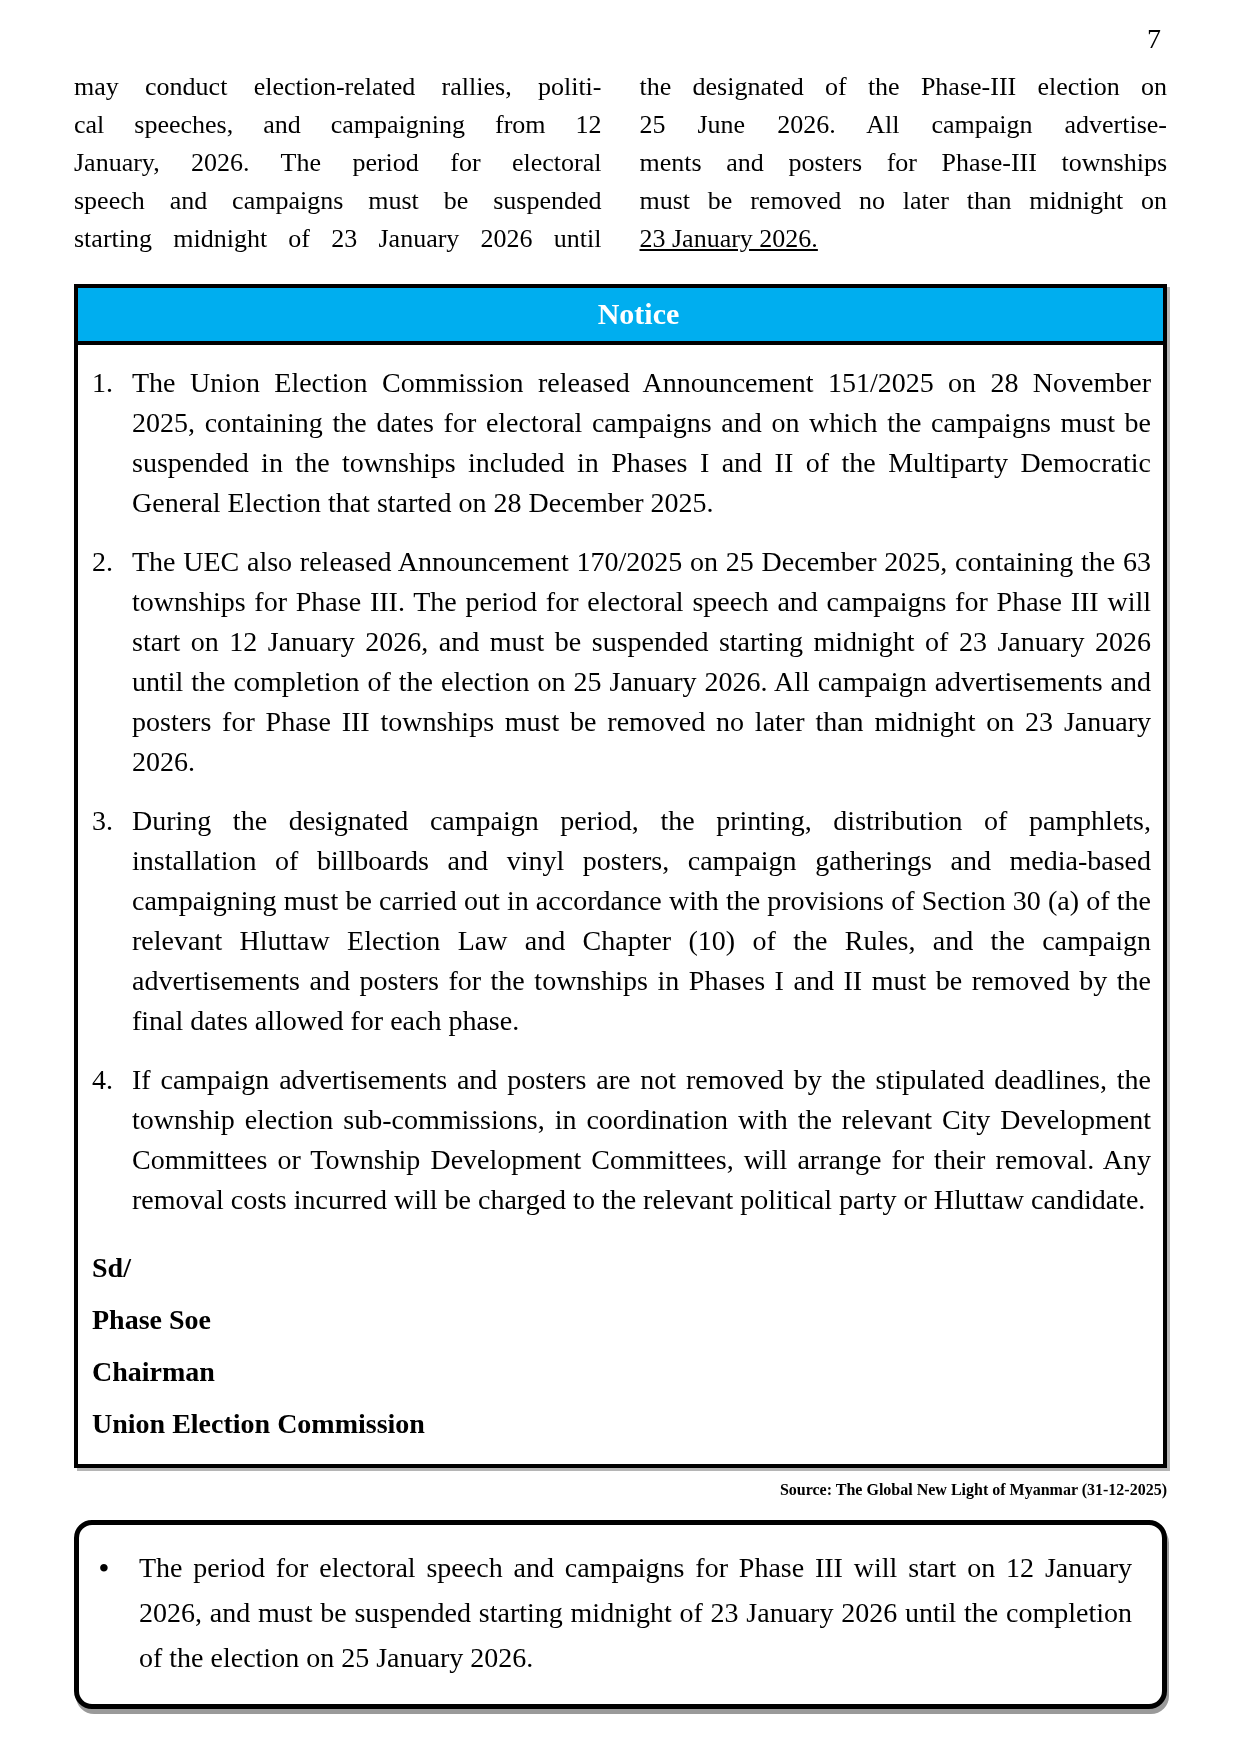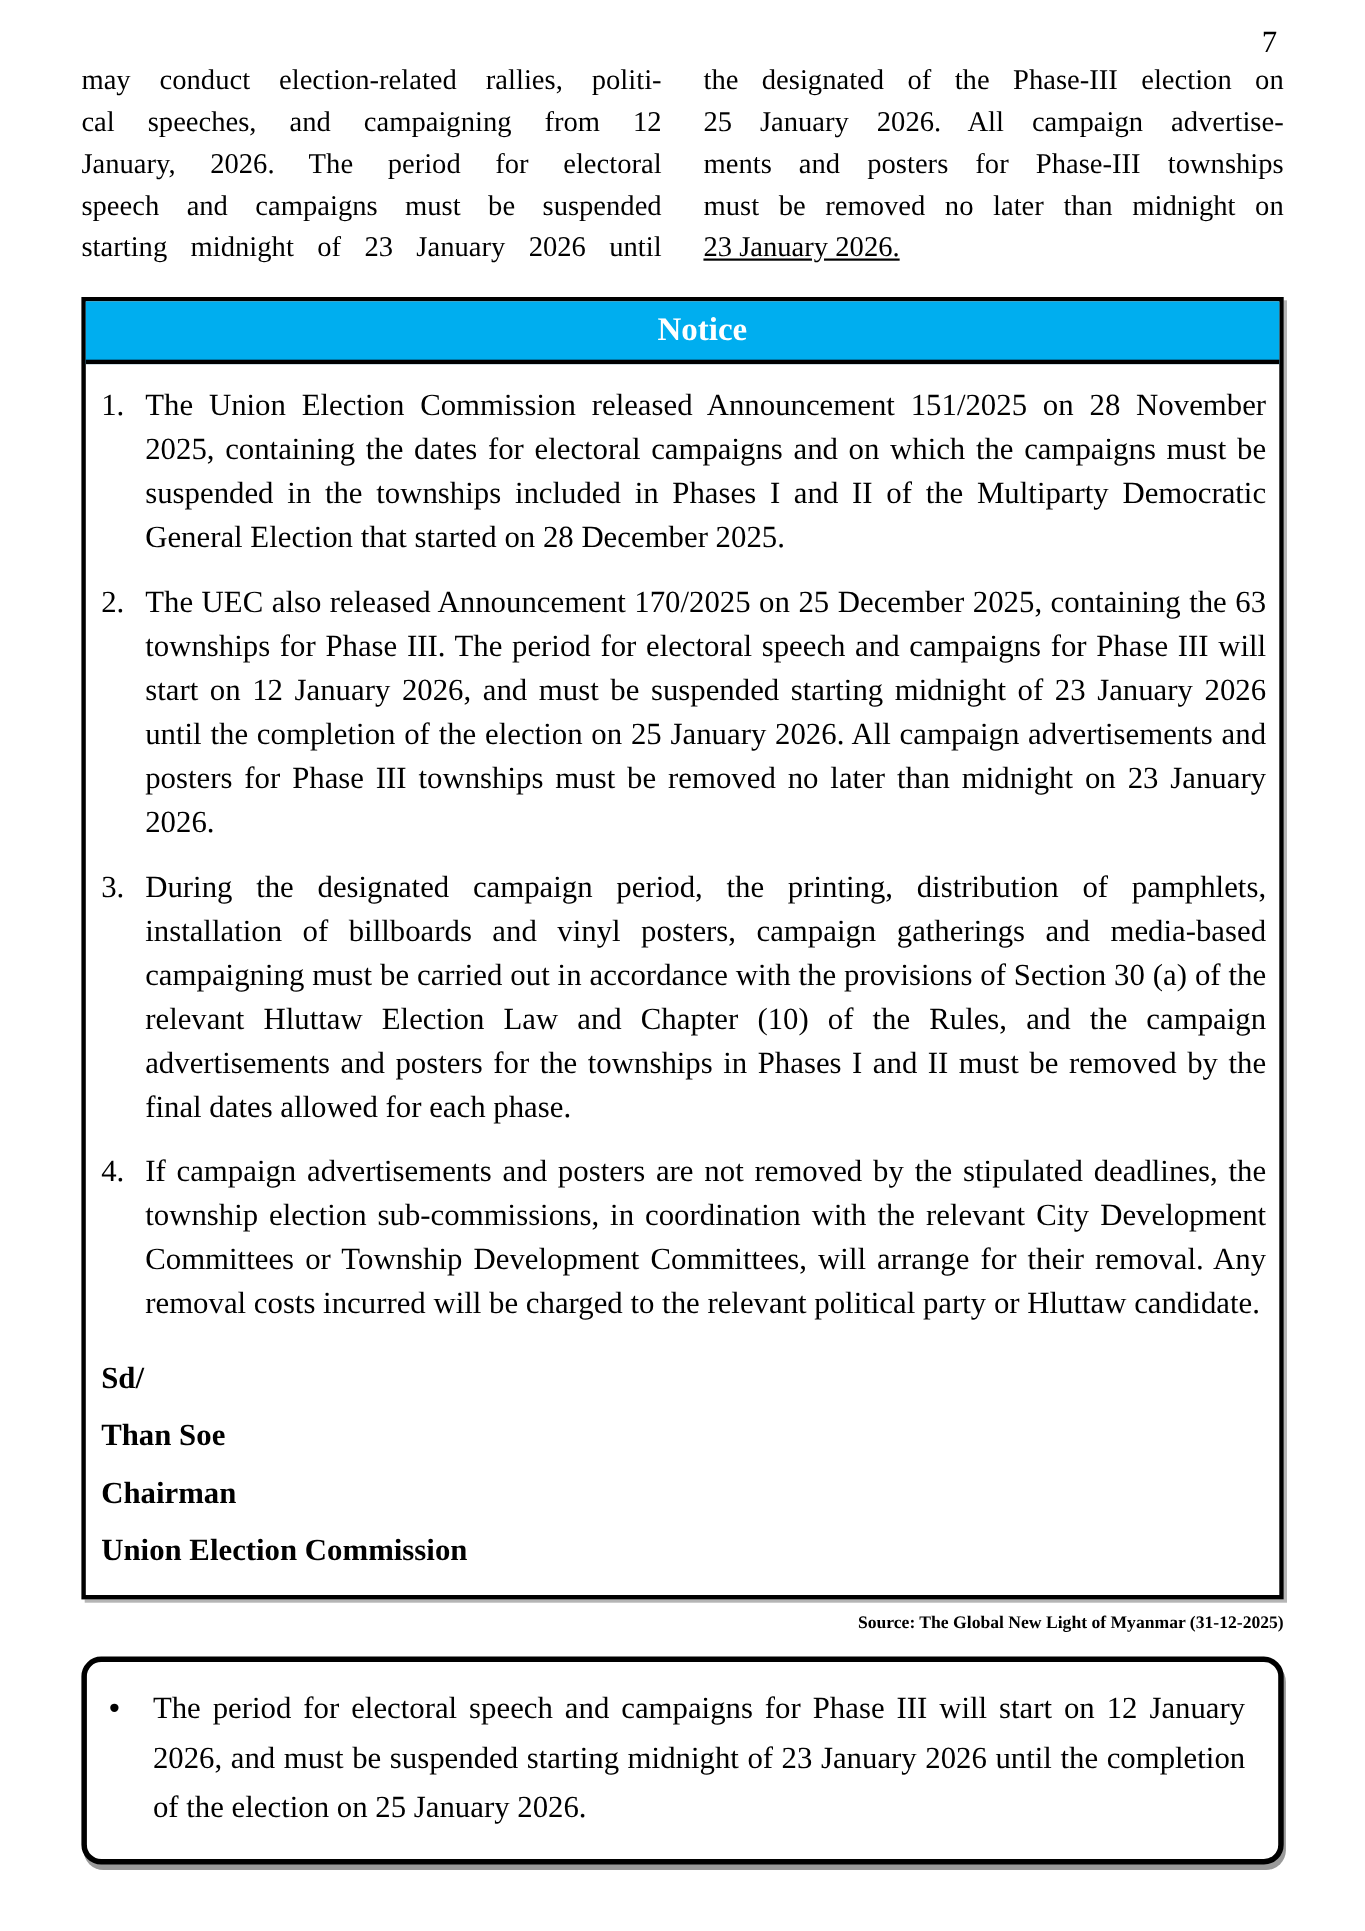--- a/index.html
+++ b/index.html
@@ -18,20 +18,21 @@
   .page-number {
     text-align: right;
     font-size: 28px;
     line-height: 30px;
     padding-right: 6px;
   }
   
   .intro {
     display: flex;
     gap: 38px;
+    margin-top: 14px;
   }
   .col { flex: 1 1 0; font-size: 26px; line-height: 38px; }
   .intro-line { text-align: justify; text-align-last: justify; }
   .col-right .intro-line:last-child { text-align-last: left; text-decoration: underline; }
   
   .notice-box {
     margin-top: 26px;
     border: 4px solid #000;
     box-shadow: 3px 3px 0 #b5b5b5;
     background: #fff;
@@ -105,21 +106,21 @@
         <div class="intro-line">January, 2026. The period for electoral</div>
 
         <div class="intro-line">speech and campaigns must be suspended</div>
 
         <div class="intro-line">starting midnight of 23 January 2026 until</div>
       </div>
     <div class="col col-right">
 
         <div class="intro-line">the designated of the Phase-III election on</div>
 
-        <div class="intro-line">25 January 2026. All campaign advertise-</div>
+        <div class="intro-line">25 June 2026. All campaign advertise-</div>
 
         <div class="intro-line">ments and posters for Phase-III townships</div>
 
         <div class="intro-line">must be removed no later than midnight on</div>
 
         <div class="intro-line">23 January 2026.</div>
       </div>
   </div>
 
   <div class="notice-box">
@@ -144,21 +145,21 @@
             <div class="item-text">During the designated campaign period, the printing, distribution of pamphlets, installation of billboards and vinyl posters, campaign gatherings and media-based campaigning must be carried out in accordance with the provisions of Section 30 (a) of the relevant Hluttaw Election Law and Chapter (10) of the Rules, and the campaign advertisements and posters for the townships in Phases I and II must be removed by the final dates allowed for each phase.</div>
           </div>
 
           <div class="notice-item">
             <span class="num">4.</span>
             <div class="item-text">If campaign advertisements and posters are not removed by the stipulated deadlines, the township election sub-commissions, in coordination with the relevant City Development Committees or Township Development Committees, will arrange for their removal. Any removal costs incurred will be charged to the relevant political party or Hluttaw candidate.</div>
           </div>
         </div>
       <div class="signature">
         <div class="sig-line">Sd/</div>
-        <div class="sig-line">Than Soe</div>
+        <div class="sig-line">Phase Soe</div>
         <div class="sig-line">Chairman</div>
         <div class="sig-line">Union Election Commission</div>
       </div>
     </div>
   </div>
 
   <div class="source-line">Source: The Global New Light of Myanmar (31-12-2025)</div>
 
   <div class="summary-box">
     <span class="bullet">•</span>

